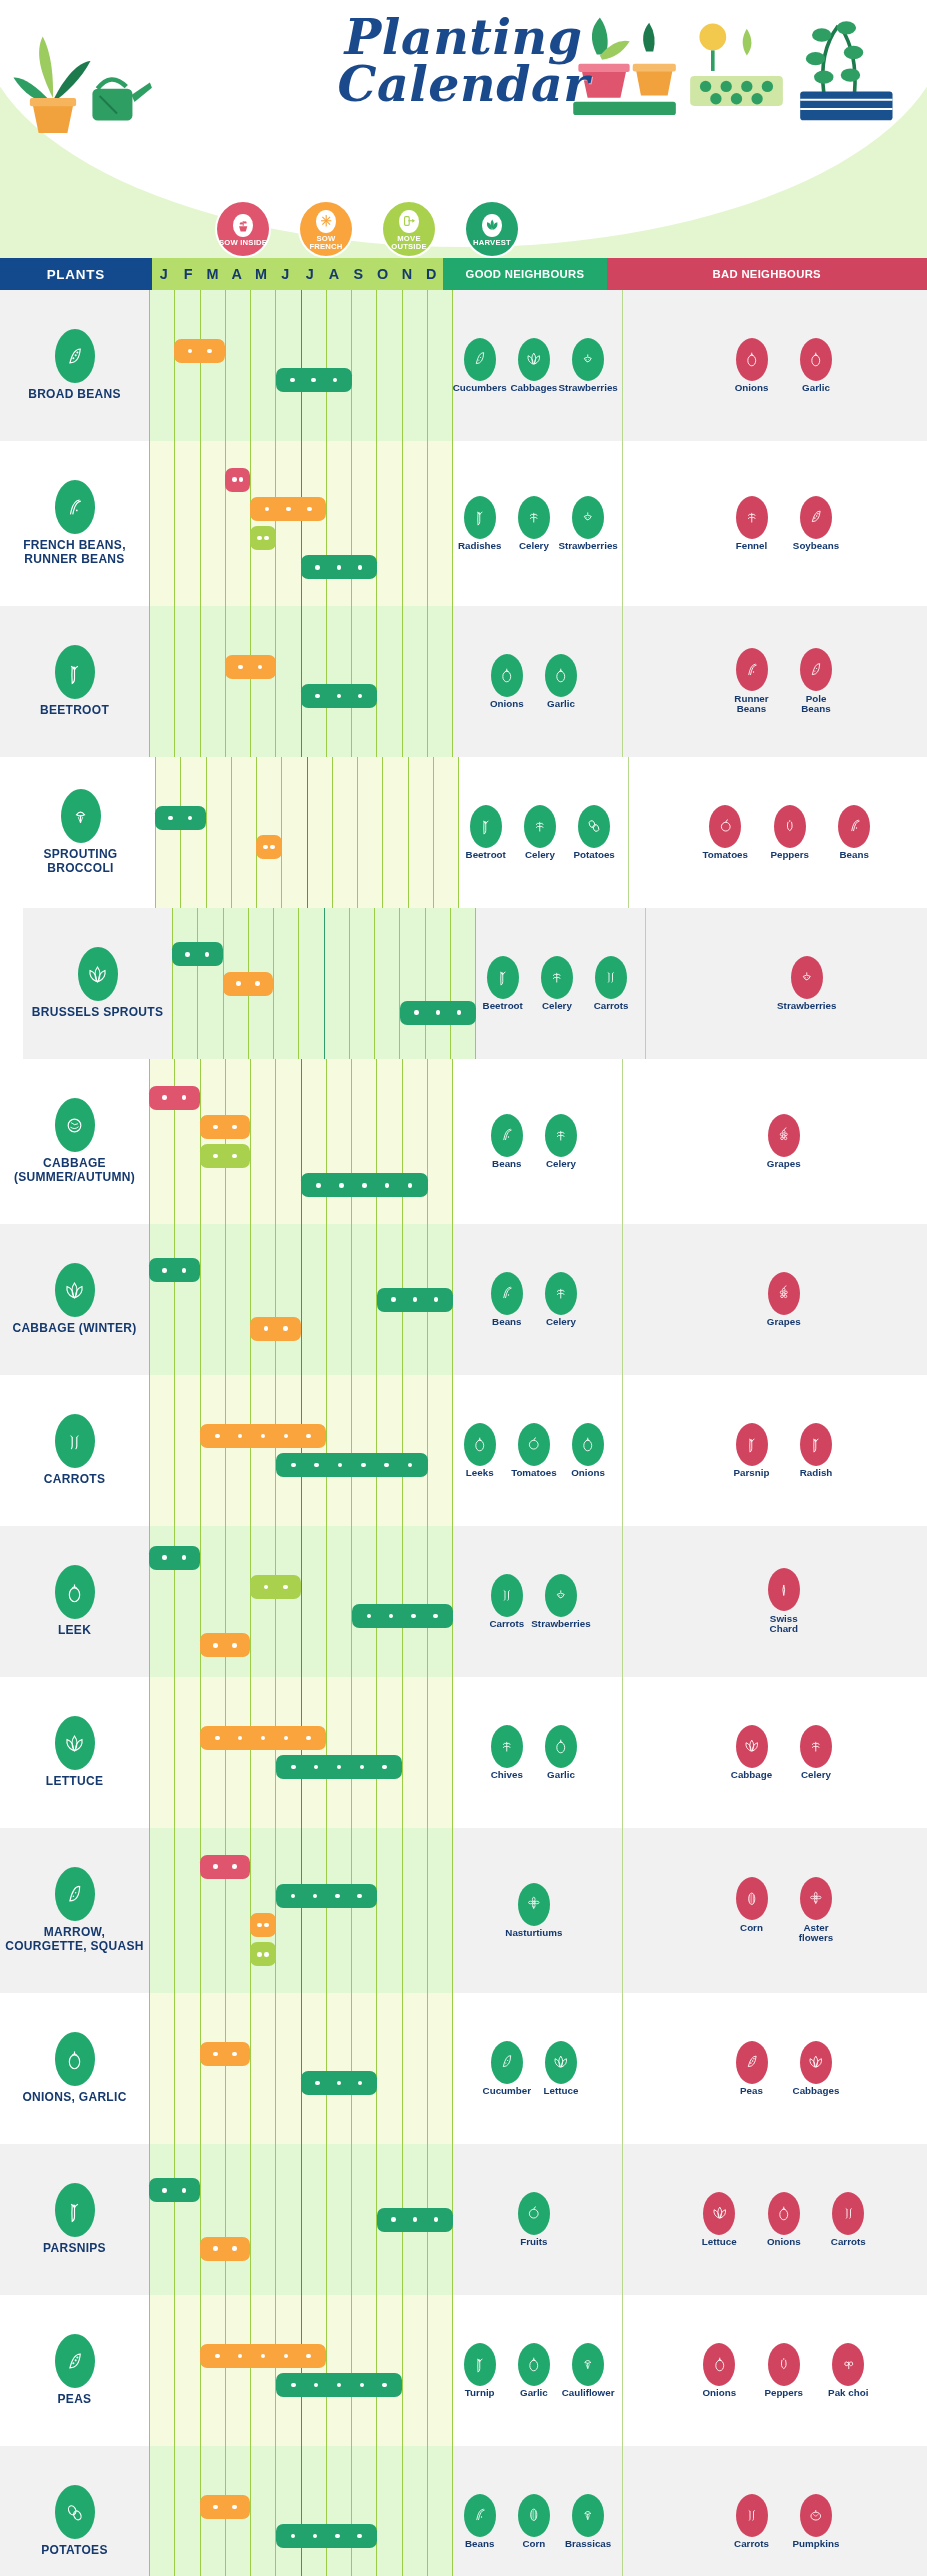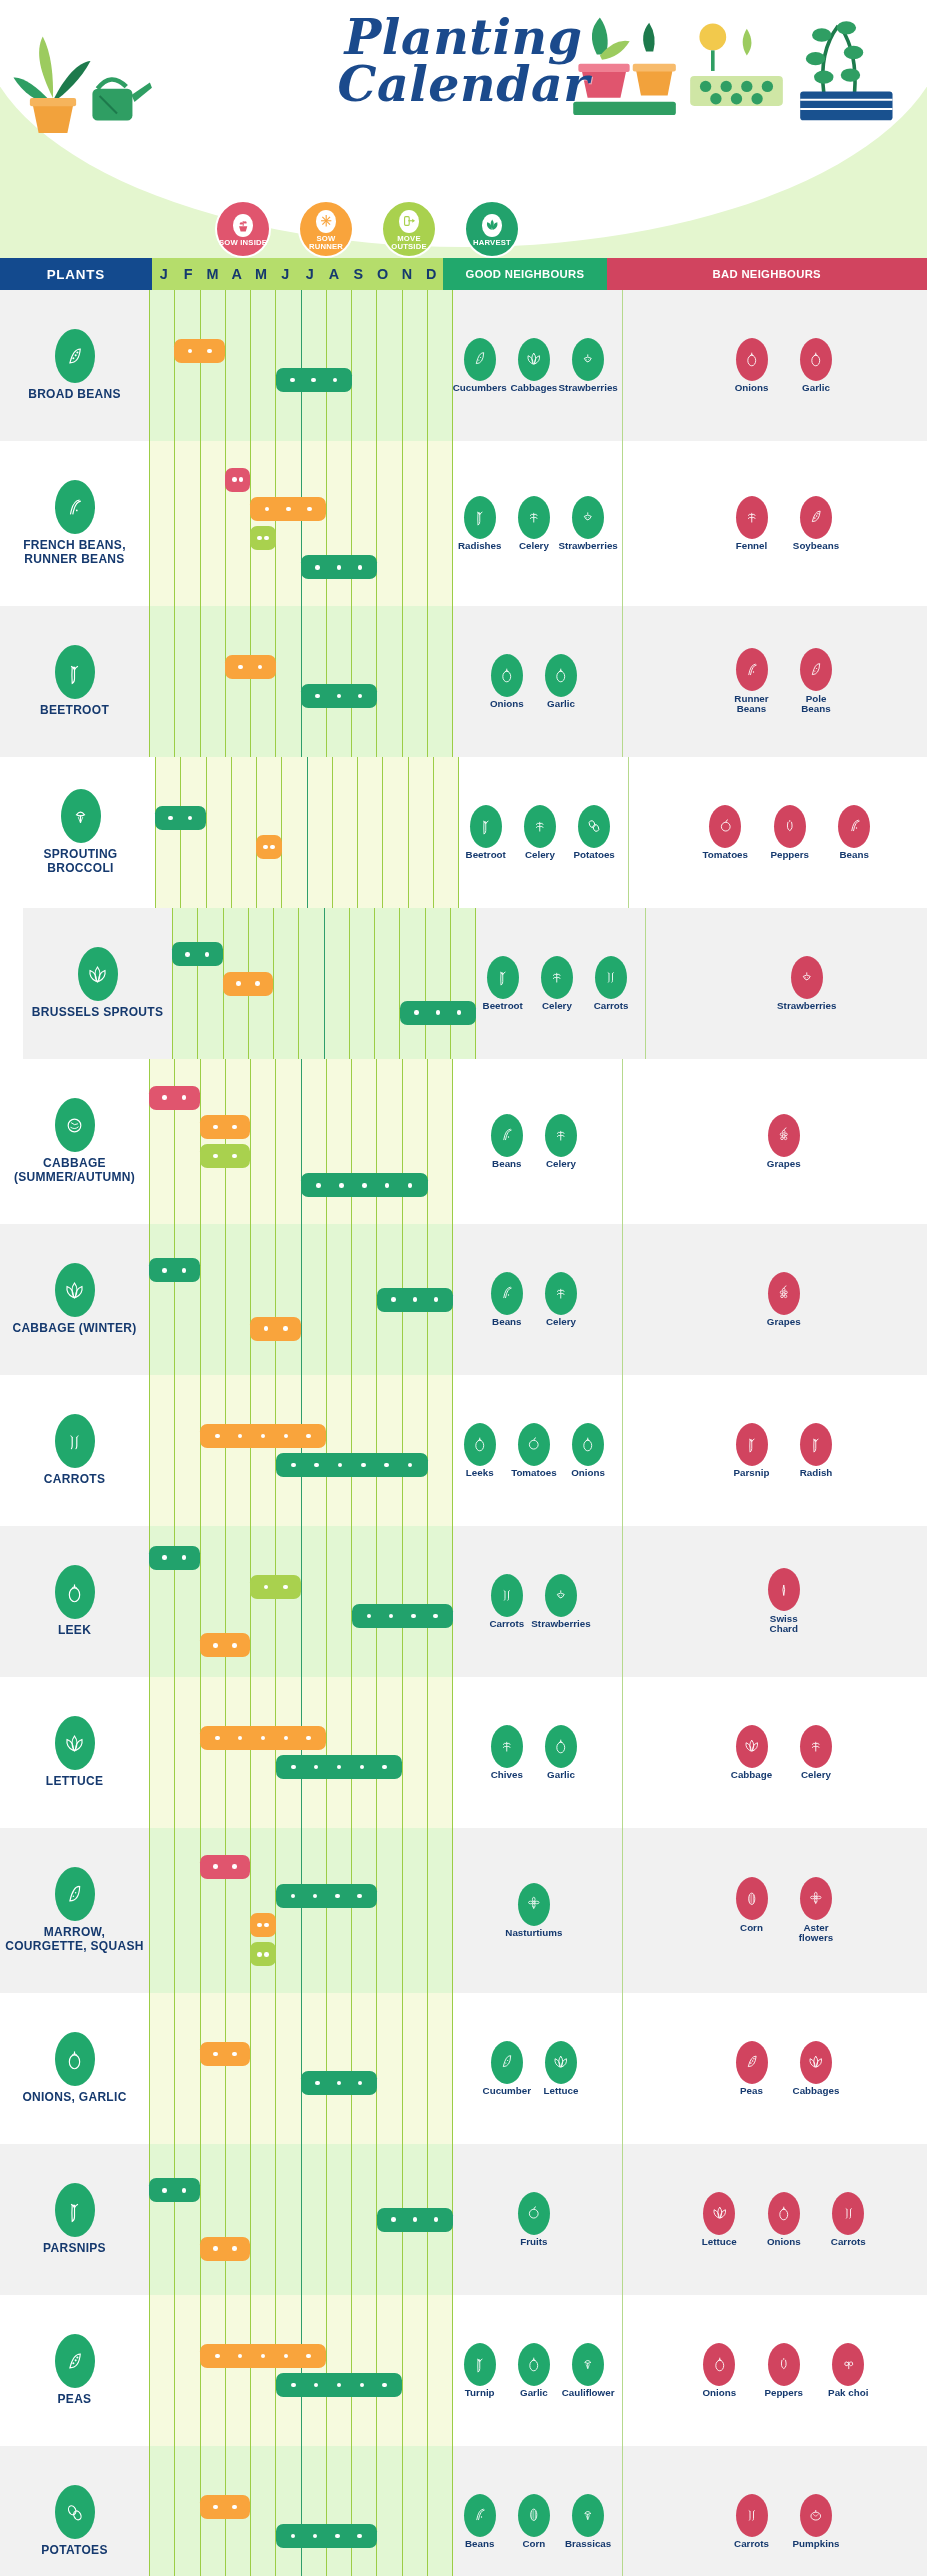--- a/index.html
+++ b/index.html
@@ -200,21 +200,21 @@
         <div class="legend-glyph">
           <svg width="14.4" height="15.5" viewBox="0 0 28 30">
             <g stroke="#f9a43c" stroke-width="2.2">
               <path d="M14 4 V26"></path>
                 <path d="M4 15 H24"></path>
               <path d="M6.5 7.5 L21.5 22.5"></path>
                 <path d="M21.5 7.5 L6.5 22.5"></path>
             </g>
           </svg>
         </div>
-        <div class="legend-label">SOW RUNNER</div>
+        <div class="legend-label">SOW FRENCH</div>
       </div>
     </div>
     <div class="legend-item">
       <div class="legend-bubble" style="background:#a9d14e">
         <div class="legend-glyph">
           <svg width="14.4" height="15.5" viewBox="0 0 28 30">
             <rect x="5" y="7" width="9" height="17" rx="2" fill="none" stroke="#a9d14e" stroke-width="2.2"></rect>
             <path d="M12 15 H24" stroke="#a9d14e" stroke-width="2.2"></path>
             <path d="M20 11 L25 15 L20 19Z" fill="#a9d14e"></path>
           </svg>

